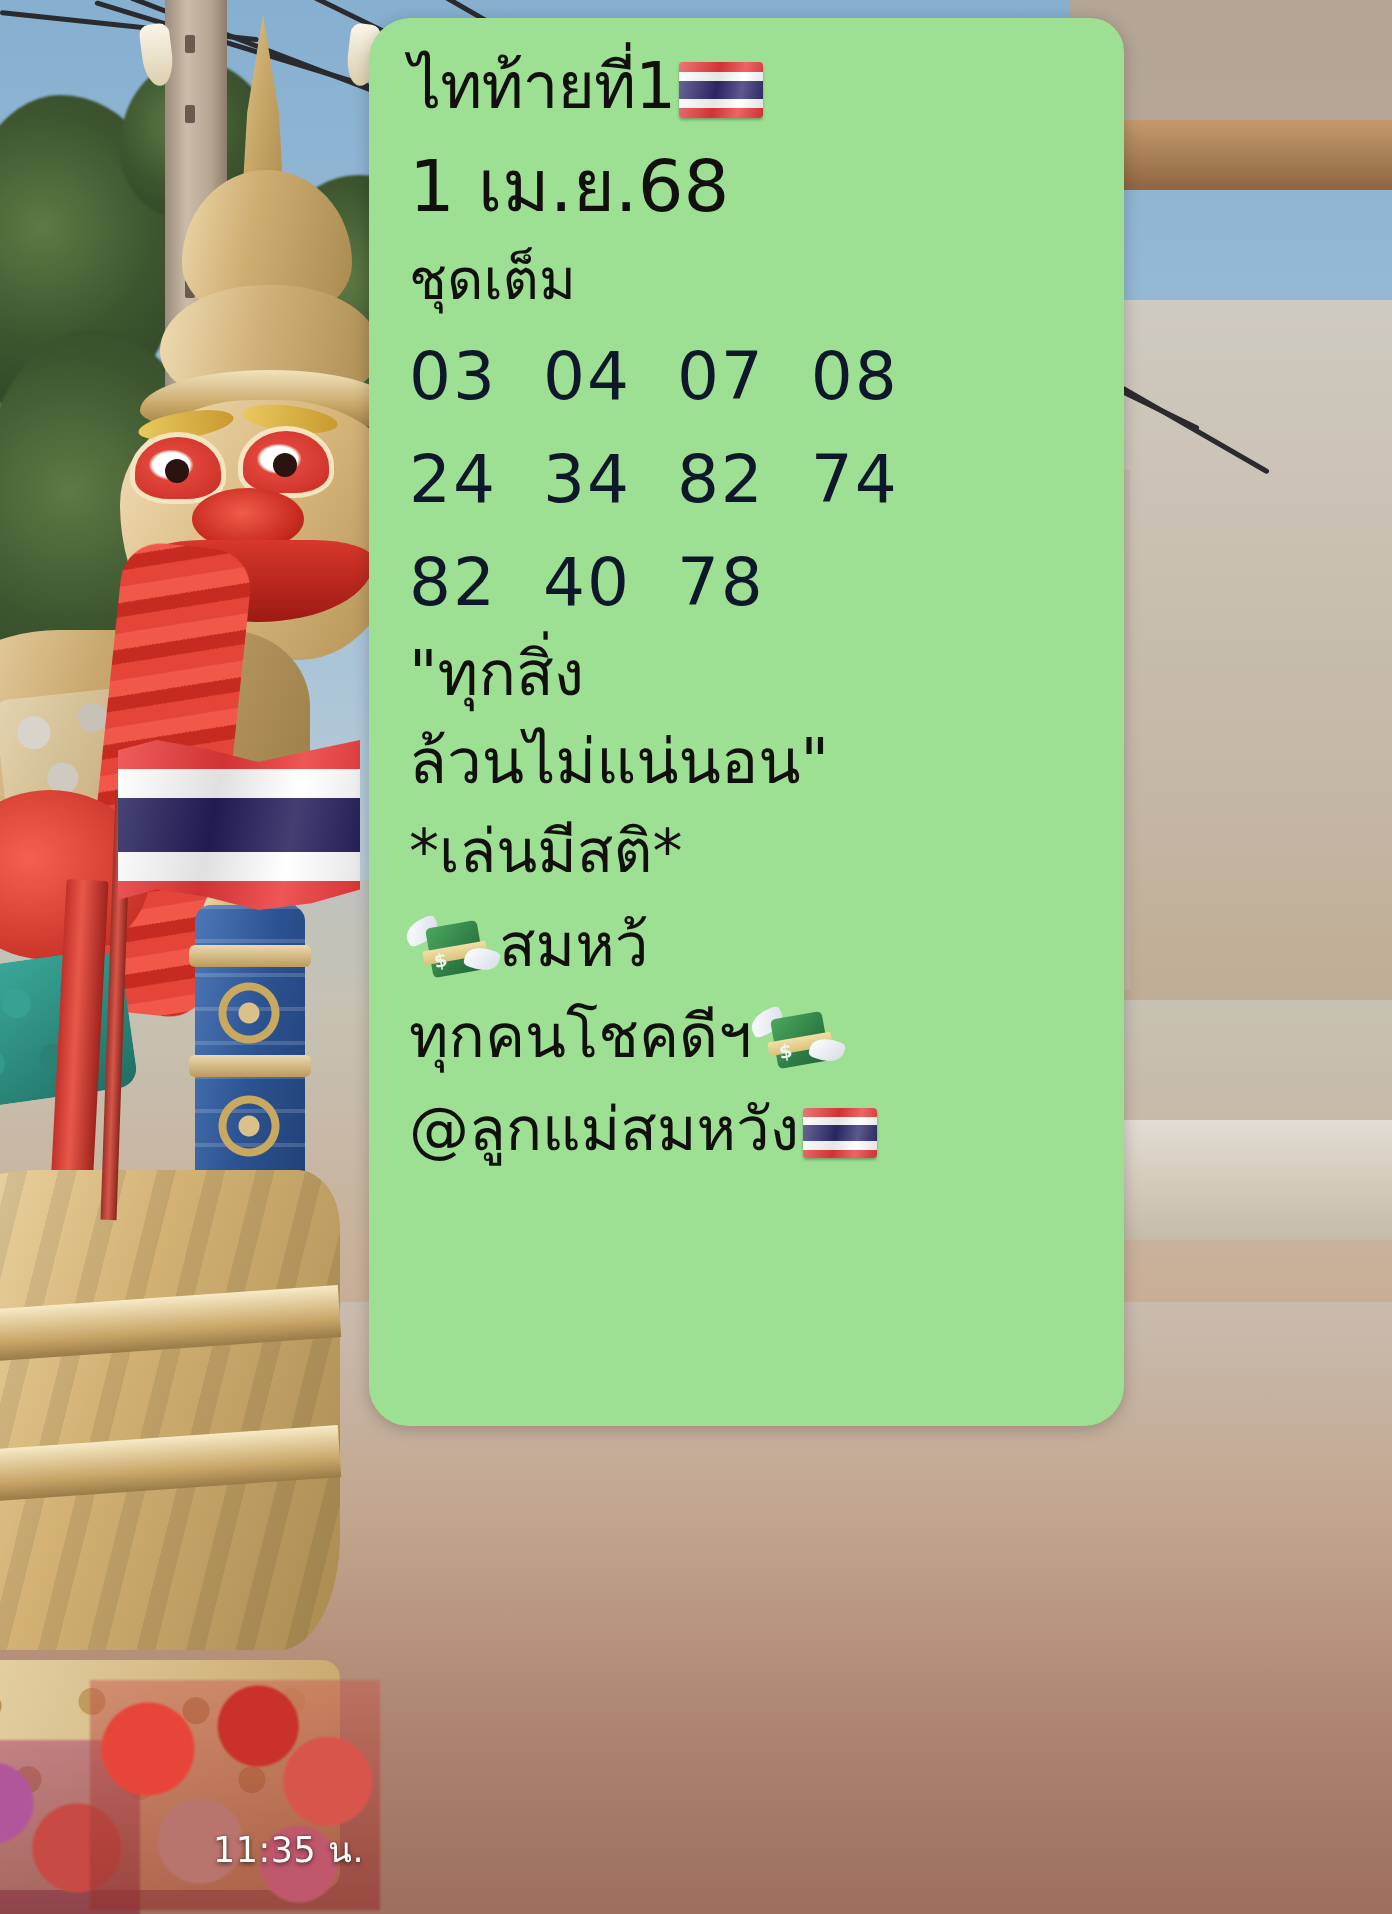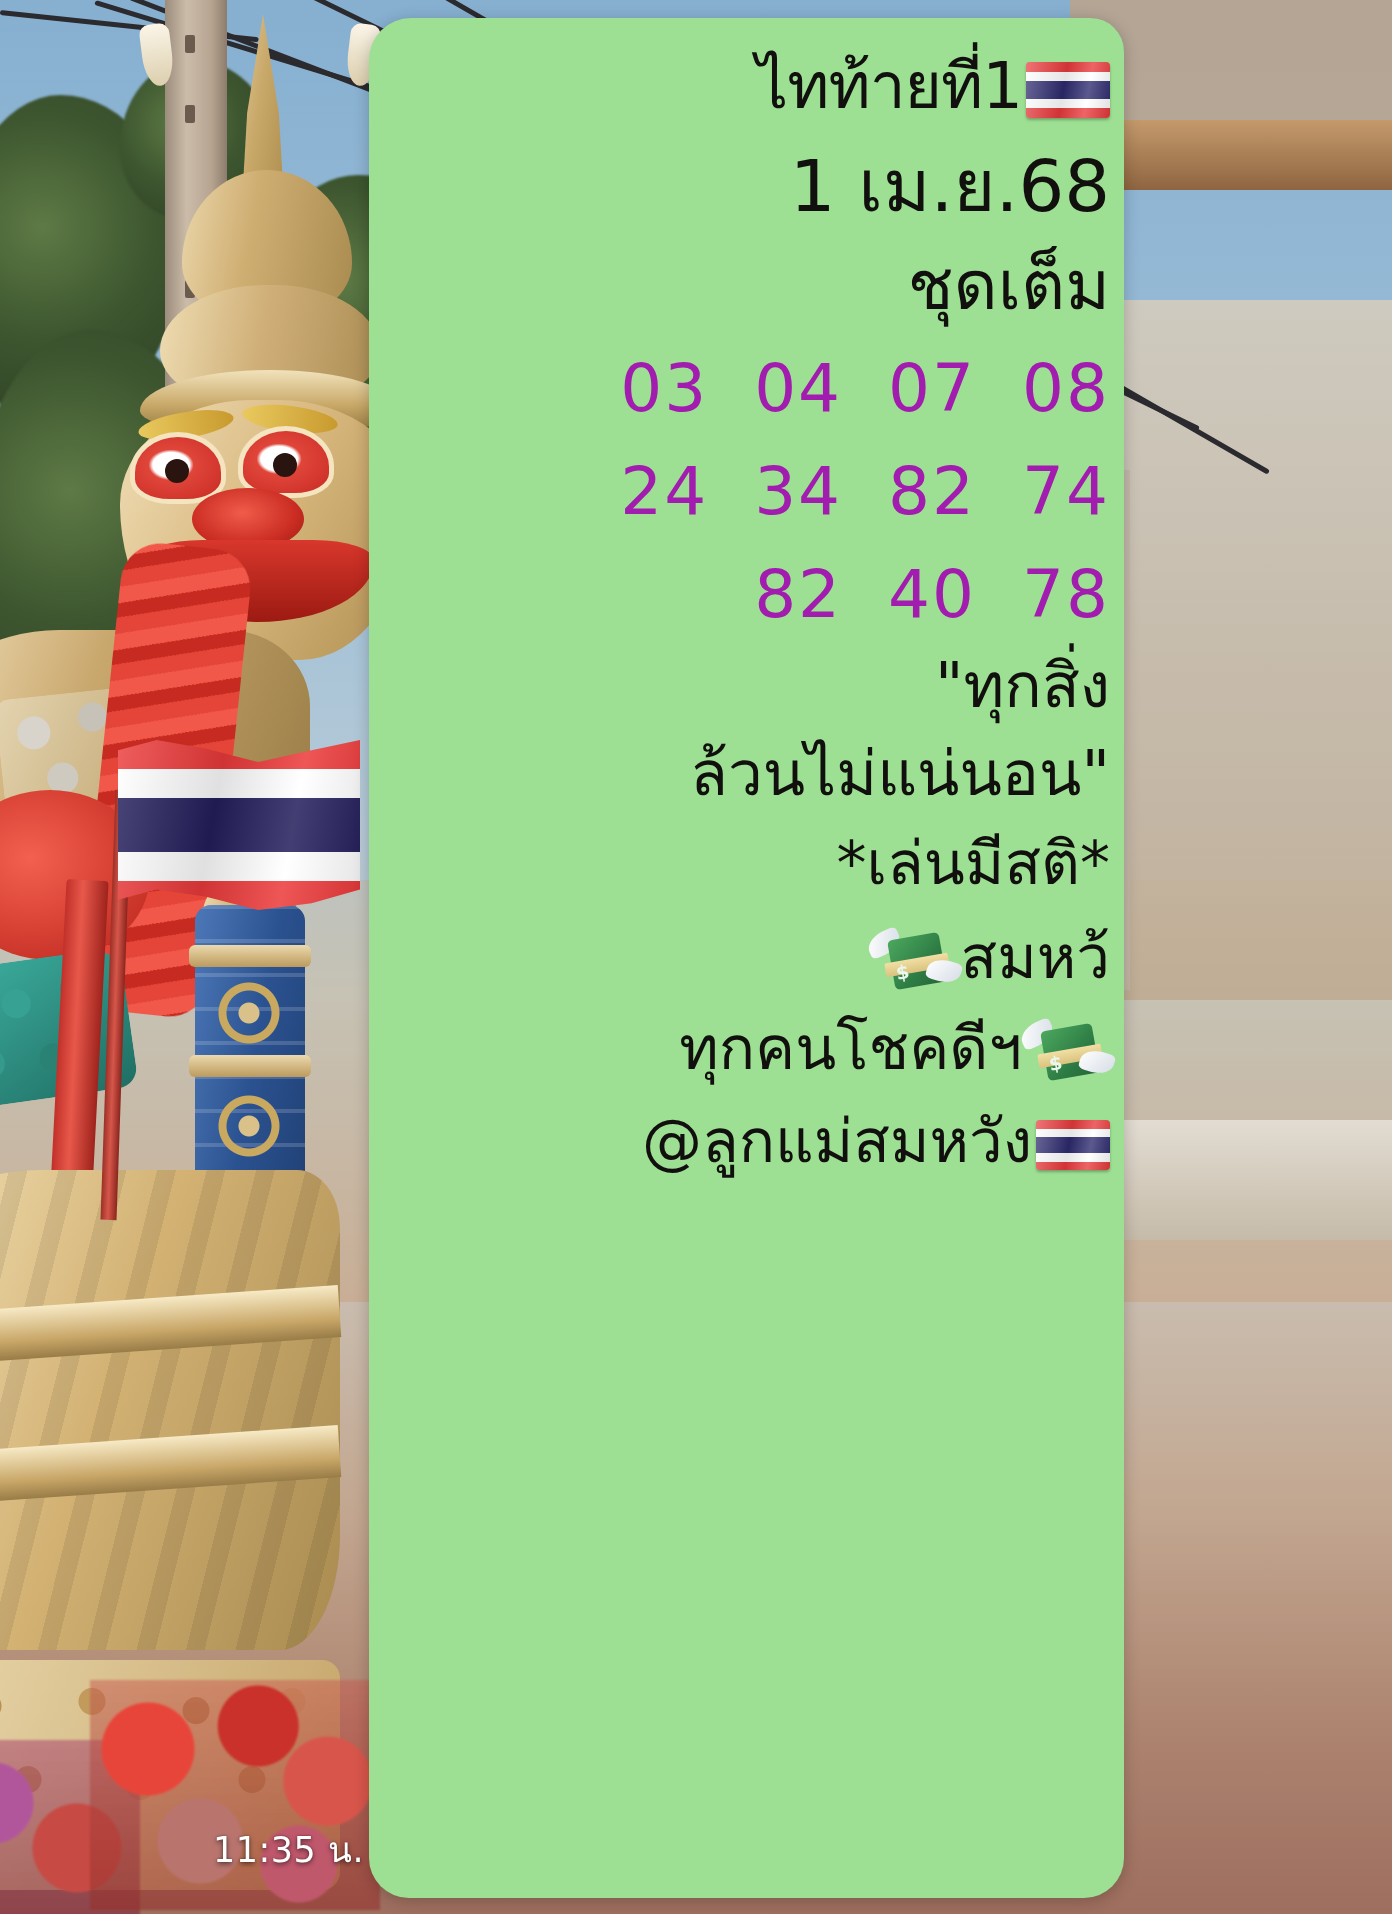--- a/index.html
+++ b/index.html
@@ -318,27 +318,26 @@
     letter-spacing:.5px;
     text-shadow:0 2px 5px rgba(0,0,0,.55), 0 0 2px rgba(0,0,0,.4);
     font-family:"DejaVu Sans","Liberation Sans",sans-serif;
     white-space:nowrap;
   }
 
   
   .card {
     position:absolute;
     left:369px; top:18px;
-    width:755px; height:1880px;
+    width:755px; height:1408px;
     background:#9EE093;
     border-radius:42px 34px 40px 40px;
     box-shadow:0 3px 16px rgba(0,0,0,.22);
     padding:22px 14px 0 40px;
     overflow:hidden;
-    text-align:right;
   }
   
   .card::after{
     content:"";
     position:absolute; right:-2px; top:-4px;
     width:34px; height:42px;
     background:#9EE093;
     border-radius:0 0 0 22px;
     transform:skewX(-12deg);
   }
@@ -346,27 +345,27 @@
   .line {
     color:#12100E;
     font-weight:400;
     white-space:nowrap;
     font-family:"DejaVu Sans","Liberation Sans",sans-serif;
     line-height:1.0;
   }
 
   .l-title   { font-size:64px; margin-top:14px;  letter-spacing:-1px; }
   .l-date    { font-size:72px; margin-top:32px; }
-  .l-set     { font-size:68px; margin-top:30px;margin-left:36px; }
+  .l-set     { font-size:56px; margin-top:30px; }
 
   .nums {
     font-size:66px;
     letter-spacing:2px;
     margin-top:26px;
-    color:#a21caf;
+    color:#0f172a;
     white-space:pre;
     font-family:"DejaVu Sans","Liberation Sans",sans-serif;
   }
   .nums.r1 { margin-top:30px; }
   .nums.r4 { letter-spacing:1px; }
 
   
   .l-highlight {
     font-size:64px;
     font-style:italic;

